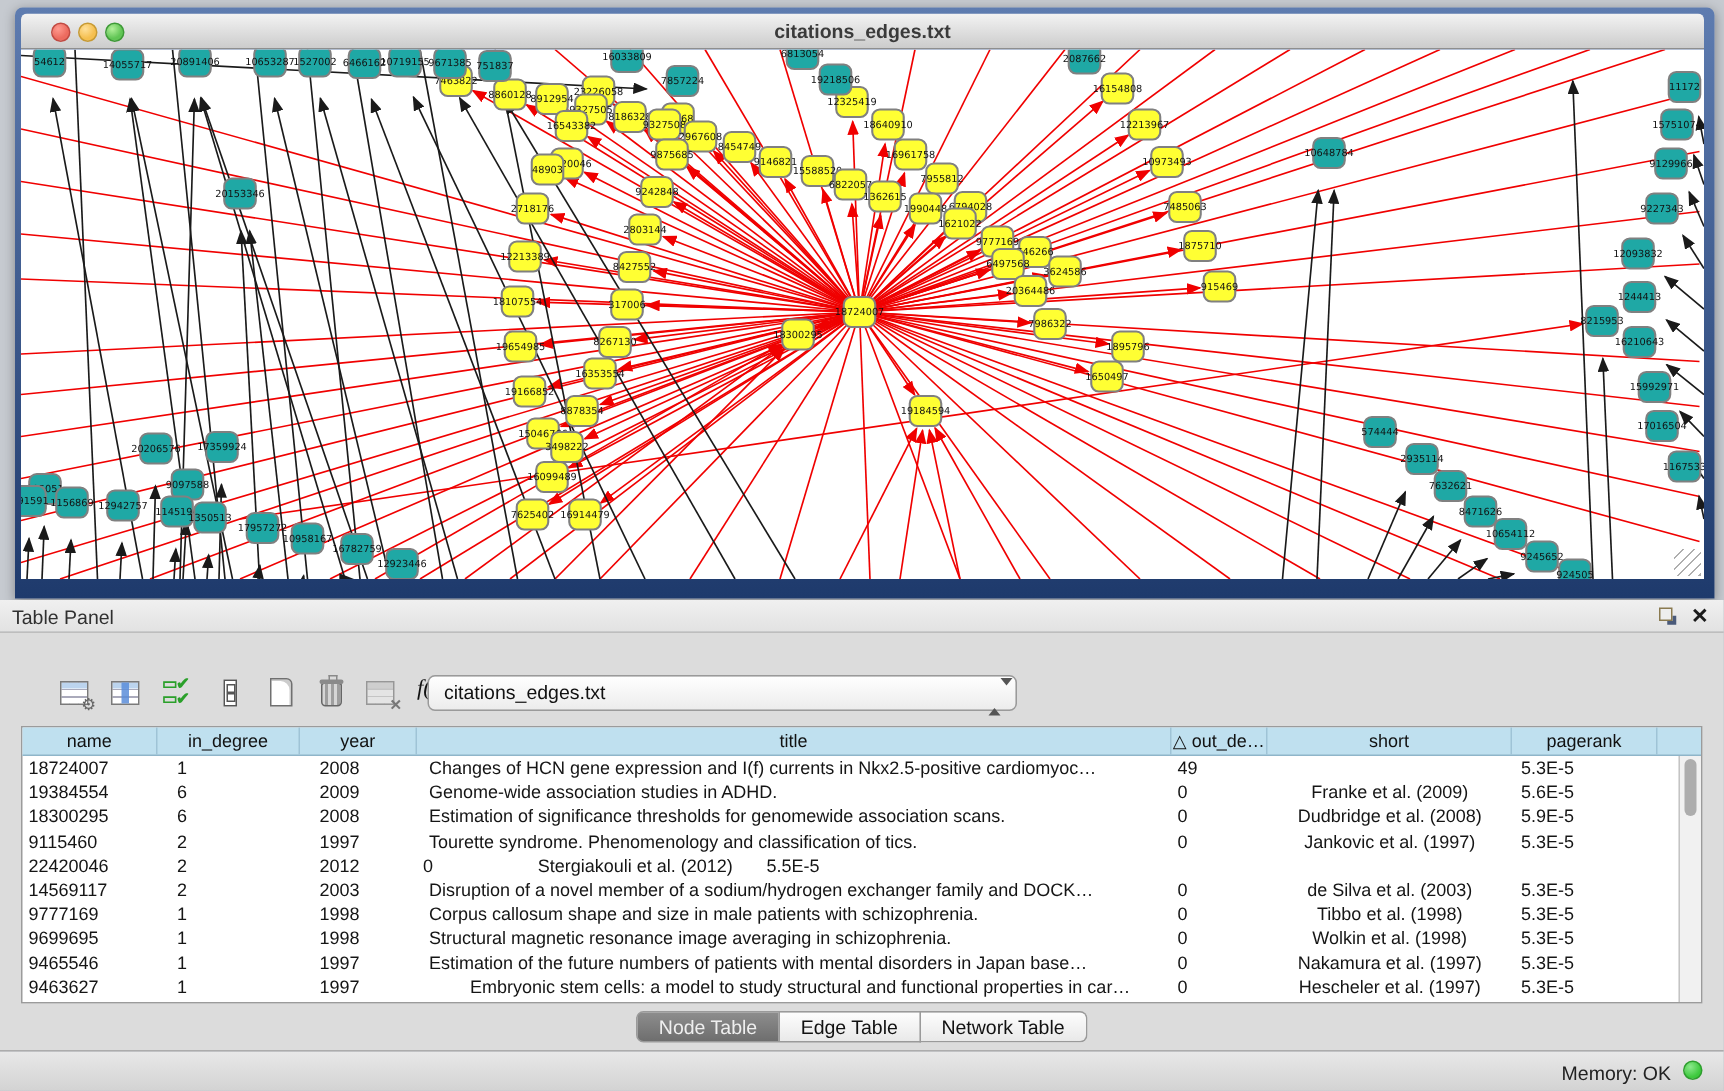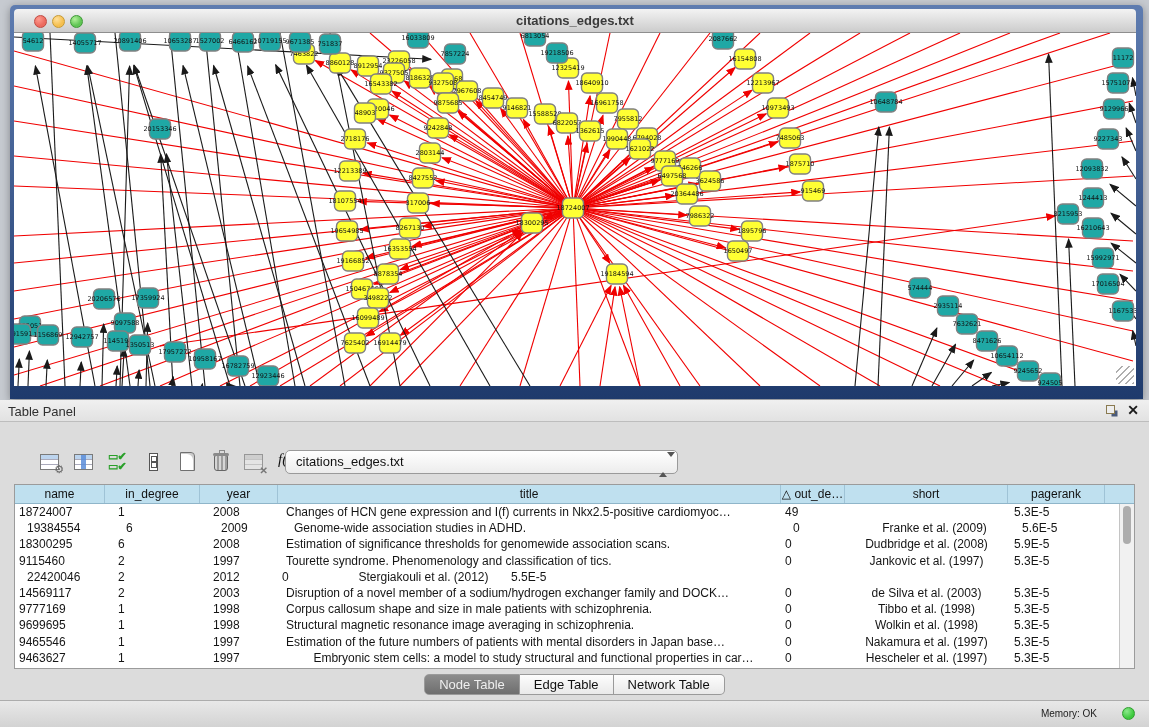--- a/index.html
+++ b/index.html
@@ -88,21 +88,21 @@
   #tabs { position:absolute; left:0; right:0; top:252px; display:flex; justify-content:center; }
   .segtab { height:21px; line-height:20px; font-size:13px; padding:0 14px; border:1px solid #9A9A9A;
     border-left:none; background:linear-gradient(#FDFDFD,#E9E9E9); color:#111; cursor:pointer;}
   .segtab:first-child { border-left:1px solid #9A9A9A; border-radius:5px 0 0 5px; }
   .segtab:last-child { border-radius:0 5px 5px 0; }
   .segtab.sel { background:linear-gradient(#8D8D8D,#6E6E6E); color:#EFEFEF; }
 
   
   #status-bar { position:absolute; left:0; top:700px; width:1149px; height:27px;
     background:linear-gradient(#E8E8E8,#D3D3D3); border-top:1px solid #ACACAC; }
-  #memory-label { position:absolute; right:52px; top:7px; font-size:10px; color:#222; }
+  #memory-label { position:absolute; right:35px; top:7px; font-size:13px; color:#222; }
   #memory-dot { position:absolute; right:14px; top:6px; width:13px; height:13px; border-radius:50%;
     background:radial-gradient(circle at 35% 30%,#8CE98C,#3DC93D 65%); border:1px solid #2E9E2E; }
 </style>
 </head>
 <body>
 
 <div id="net-window">
   <div id="net-titlebar">
     <div class="traffic" id="tl-red"></div>
     <div class="traffic" id="tl-yellow"></div>
@@ -569,21 +569,21 @@
         <div class="tr">
           <div class="td" style="width: 90px; padding-left: 4px; text-align: left;">18724007</div>
           <div class="td" style="width: 95px; padding-left: 13px; text-align: left;">1</div>
           <div class="td" style="width: 78px; padding-left: 13px; text-align: left;">2008</div>
           <div class="td" style="width: 503px; padding-left: 8px; text-align: left;">Changes of HCN gene expression and I(f) currents in Nkx2.5-positive cardiomyoc…</div>
           <div class="td" style="width: 64px; padding-left: 4px; text-align: left;">49</div>
           <div class="td" style="width: 163px; padding-left: 0px; text-align: center; margin-top: 40px;">Yano et al. (2008)</div>
           <div class="td" style="width: 97px; padding-left: 6px; text-align: left;">5.3E-5</div>
         </div>
         <div class="tr">
-          <div class="td" style="width: 90px; padding-left: 4px; text-align: left; margin-left: 8px;">19384554</div>
+          <div class="td" style="width: 90px; padding-left: 4px; text-align: left;">19384554</div>
           <div class="td" style="width: 95px; padding-left: 13px; text-align: left;">6</div>
           <div class="td" style="width: 78px; padding-left: 13px; text-align: left;">2009</div>
           <div class="td" style="width: 503px; padding-left: 8px; text-align: left;">Genome-wide association studies in ADHD.</div>
           <div class="td" style="width: 64px; padding-left: 4px; text-align: left;">0</div>
           <div class="td" style="width: 163px; padding-left: 0px; text-align: center;">Franke et al. (2009)</div>
           <div class="td" style="width: 97px; padding-left: 6px; text-align: left;">5.6E-5</div>
         </div>
         <div class="tr">
           <div class="td" style="width: 90px; padding-left: 4px; text-align: left;">18300295</div>
           <div class="td" style="width: 95px; padding-left: 13px; text-align: left;">6</div>
@@ -596,21 +596,21 @@
         <div class="tr">
           <div class="td" style="width: 90px; padding-left: 4px; text-align: left;">9115460</div>
           <div class="td" style="width: 95px; padding-left: 13px; text-align: left;">2</div>
           <div class="td" style="width: 78px; padding-left: 13px; text-align: left;">1997</div>
           <div class="td" style="width: 503px; padding-left: 8px; text-align: left;">Tourette syndrome. Phenomenology and classification of tics.</div>
           <div class="td" style="width: 64px; padding-left: 4px; text-align: left;">0</div>
           <div class="td" style="width: 163px; padding-left: 0px; text-align: center;">Jankovic et al. (1997)</div>
           <div class="td" style="width: 97px; padding-left: 6px; text-align: left;">5.3E-5</div>
         </div>
         <div class="tr">
-          <div class="td" style="width: 90px; padding-left: 12px; text-align: left;">22420046</div>
+          <div class="td" style="width: 90px; padding-left: 4px; text-align: left;">22420046</div>
           <div class="td" style="width: 95px; padding-left: 13px; text-align: left;">2</div>
           <div class="td" style="width: 78px; padding-left: 13px; text-align: left;">2012</div>
           <div class="td" style="width: 64px; padding-left: 4px; text-align: left;">0</div>
           <div class="td" style="width: 163px; padding-left: 0px; text-align: center;">Stergiakouli et al. (2012)</div>
           <div class="td" style="width: 97px; padding-left: 6px; text-align: left;">5.5E-5</div>
         </div>
         <div class="tr">
           <div class="td" style="width: 90px; padding-left: 4px; text-align: left;">14569117</div>
           <div class="td" style="width: 95px; padding-left: 13px; text-align: left;">2</div>
           <div class="td" style="width: 78px; padding-left: 13px; text-align: left;">2003</div>

